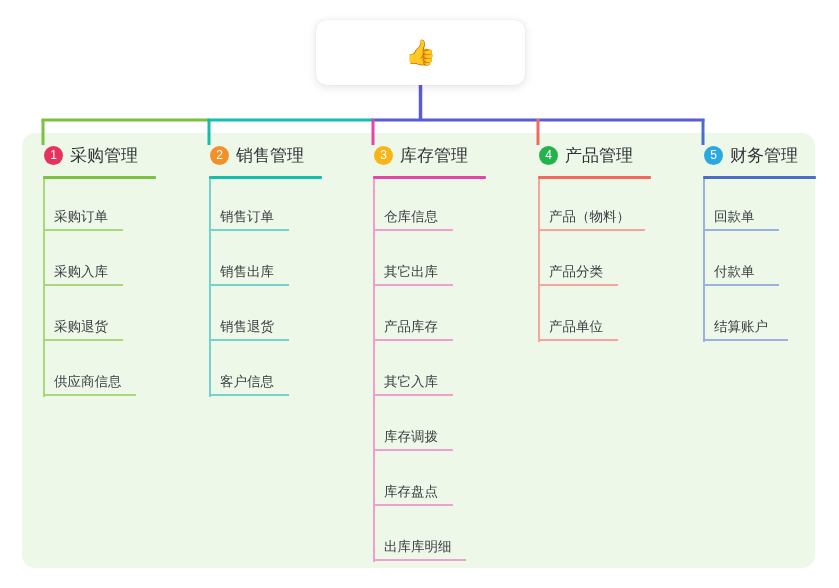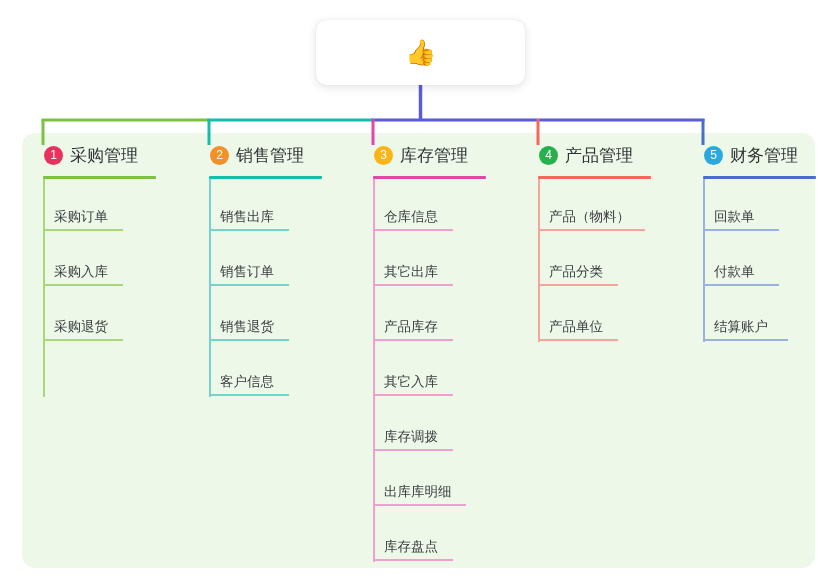--- a/index.html
+++ b/index.html
@@ -160,36 +160,40 @@
             <div class="leaf-rule" style="background: rgb(168, 215, 124); width: 80px;"></div>
           </div>
           <div class="leaf">
             <span class="leaf-label">采购入库</span>
             <div class="leaf-rule" style="background: rgb(168, 215, 124); width: 80px;"></div>
           </div>
           <div class="leaf">
             <span class="leaf-label">采购退货</span>
             <div class="leaf-rule" style="background: rgb(168, 215, 124); width: 80px;"></div>
           </div>
+          <div class="leaf">
+            <span class="leaf-label">供应商信息</span>
+            <div class="leaf-rule" style="background: rgb(168, 215, 124); width: 93px;"></div>
+          </div>
         </div>
         <div class="spine" style="background: rgb(168, 215, 124); height: 218px;"></div>
       </div>
       <div class="col" style="left: 200px; width: 152px;">
         <div class="col-head">
           <span class="badge" style="background: rgb(242, 144, 42);">2</span>
           <span class="col-title">销售管理</span>
         </div>
         <div class="head-rule" style="background: rgb(20, 189, 172); width: 113px; margin-left: 9px;"></div>
         <div class="leaves">
           <div class="leaf">
+            <span class="leaf-label">销售订单</span>
+            <div class="leaf-rule" style="background: rgb(116, 212, 203); width: 80px;"></div>
+          </div>
+          <div class="leaf">
             <span class="leaf-label">销售出库</span>
-            <div class="leaf-rule" style="background: rgb(116, 212, 203); width: 80px;"></div>
-          </div>
-          <div class="leaf">
-            <span class="leaf-label">销售订单</span>
             <div class="leaf-rule" style="background: rgb(116, 212, 203); width: 80px;"></div>
           </div>
           <div class="leaf">
             <span class="leaf-label">销售退货</span>
             <div class="leaf-rule" style="background: rgb(116, 212, 203); width: 80px;"></div>
           </div>
           <div class="leaf">
             <span class="leaf-label">客户信息</span>
             <div class="leaf-rule" style="background: rgb(116, 212, 203); width: 80px;"></div>
           </div>
@@ -217,27 +221,27 @@
           </div>
           <div class="leaf">
             <span class="leaf-label">其它入库</span>
             <div class="leaf-rule" style="background: rgb(240, 160, 207); width: 80px;"></div>
           </div>
           <div class="leaf">
             <span class="leaf-label">库存调拨</span>
             <div class="leaf-rule" style="background: rgb(240, 160, 207); width: 80px;"></div>
           </div>
           <div class="leaf">
+            <span class="leaf-label">库存盘点</span>
+            <div class="leaf-rule" style="background: rgb(240, 160, 207); width: 80px;"></div>
+          </div>
+          <div class="leaf">
             <span class="leaf-label">出库库明细</span>
             <div class="leaf-rule" style="background: rgb(240, 160, 207); width: 93px;"></div>
           </div>
-          <div class="leaf">
-            <span class="leaf-label">库存盘点</span>
-            <div class="leaf-rule" style="background: rgb(240, 160, 207); width: 80px;"></div>
-          </div>
         </div>
         <div class="spine" style="background: rgb(240, 160, 207); height: 383px;"></div>
       </div>
       <div class="col" style="left: 529px; width: 160px;">
         <div class="col-head">
           <span class="badge" style="background: rgb(36, 178, 76);">4</span>
           <span class="col-title">产品管理</span>
         </div>
         <div class="head-rule" style="background: rgb(244, 104, 93); width: 113px; margin-left: 9px;"></div>
         <div class="leaves">

